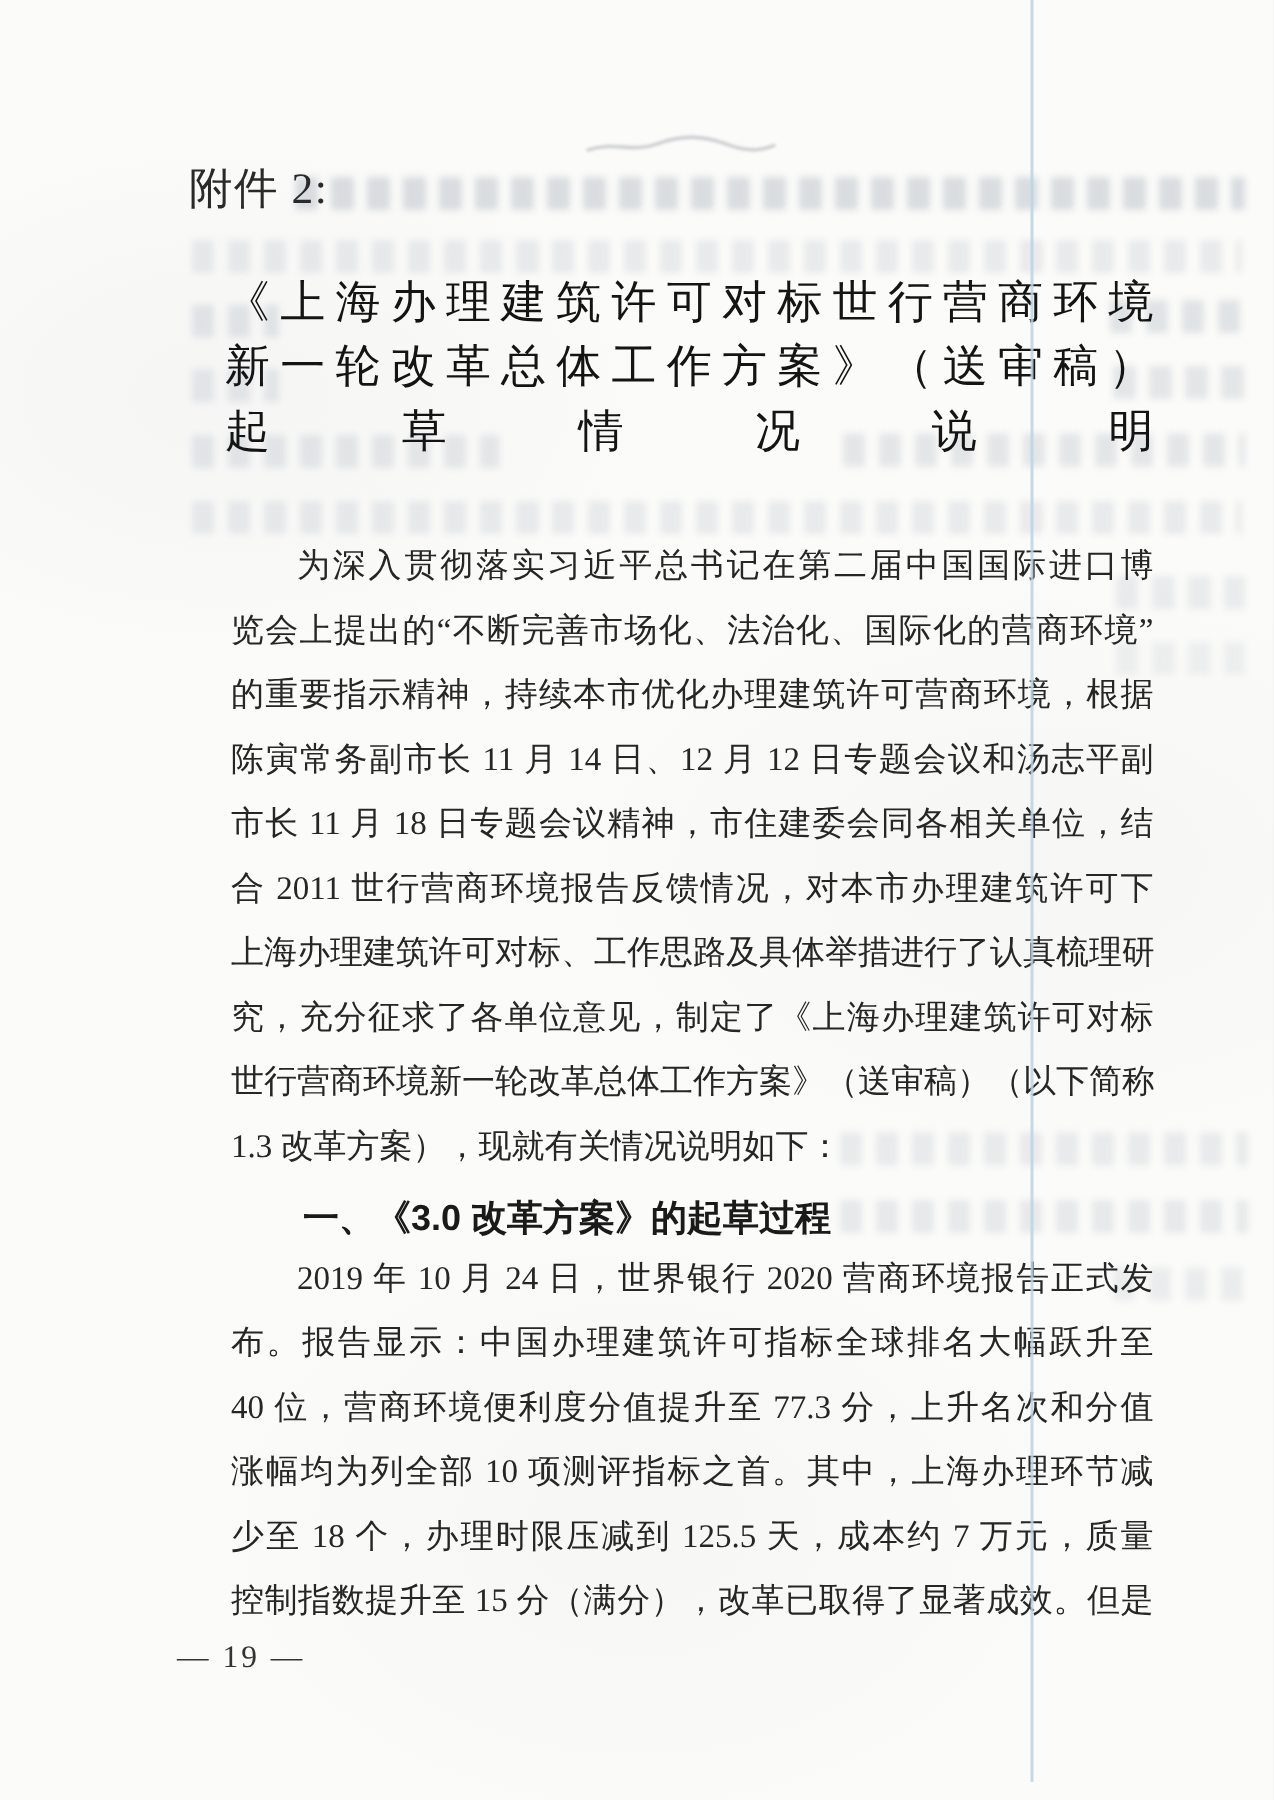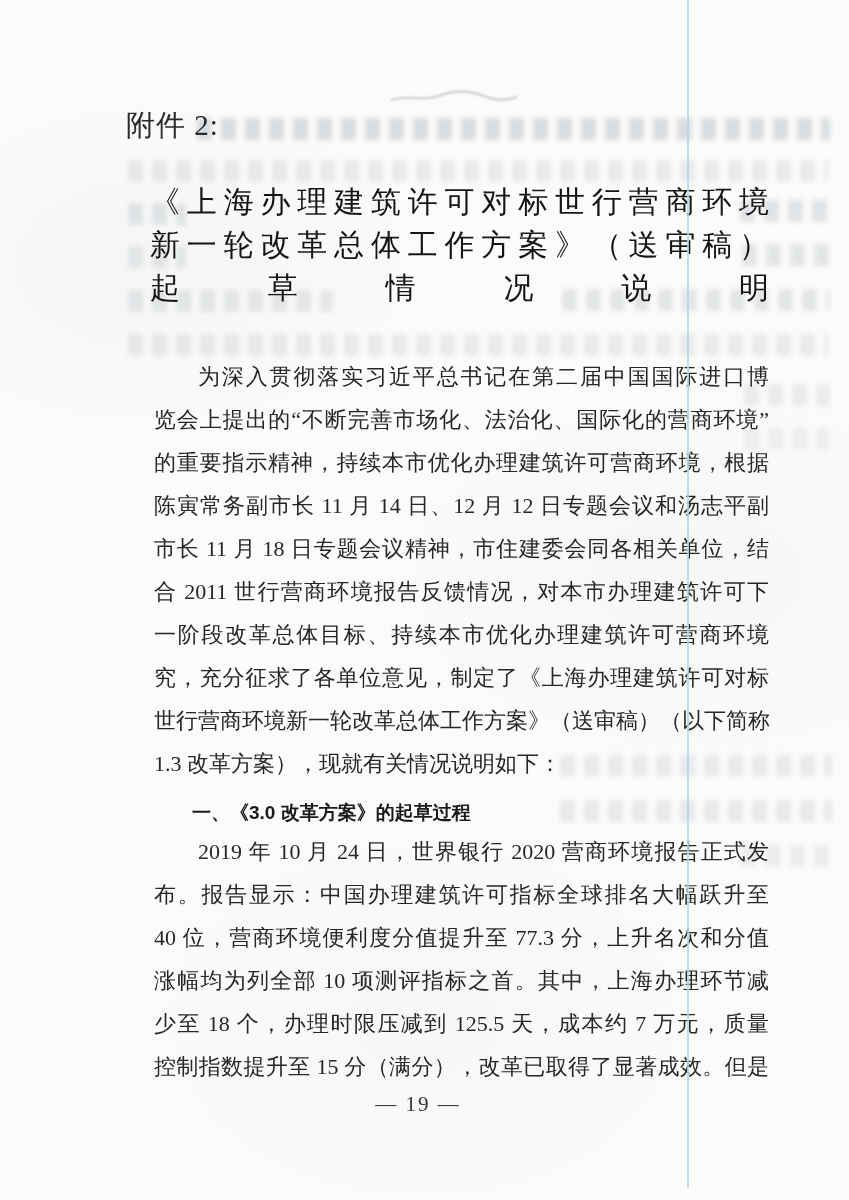--- a/index.html
+++ b/index.html
@@ -46,27 +46,27 @@
     line-height:43px;height:43px;white-space:nowrap;
     text-align:justify;text-align-last:justify;text-justify:inter-character;
     overflow:hidden;
   }
   .tline.indent{text-indent:2em;}
   .tline.short{text-align-last:left;}
   #para1{top:355px;}
   #heading1{
     top:791px;
     font-family:"Liberation Sans", sans-serif;
-    font-weight:700;color:#1a1a1a;font-size:19px;
+    font-weight:700;color:#1a1a1a;font-size:24px;
   }
   #heading1 .tline{text-align-last:left;}
   #para2{top:830px;}
   .page-number{
     position:absolute;left:118px;top:1092px;width:600px;
-    text-align:center;font-size:21px;color:#333;letter-spacing:2px;
+    text-align:left;font-size:21px;color:#333;letter-spacing:2px;
   }
   
   .bleed{
     position:absolute;height:22px;pointer-events:none;
     background:repeating-linear-gradient(90deg,
       rgba(128,140,158,0.55) 0px, rgba(128,140,158,0.55) 15px,
       rgba(128,140,158,0) 15px, rgba(128,140,158,0) 24px);
     filter:blur(2.5px);
   }
   .pencil-smudge{
@@ -106,21 +106,21 @@
       <div class="tline">起草情况说明</div>
     </div>
 
   <div class="body-block" id="para1">
       <div class="tline indent">为深入贯彻落实习近平总书记在第二届中国国际进口博</div>
       <div class="tline">览会上提出的“不断完善市场化、法治化、国际化的营商环境”</div>
       <div class="tline">的重要指示精神，持续本市优化办理建筑许可营商环境，根据</div>
       <div class="tline">陈寅常务副市长 11 月 14 日、12 月 12 日专题会议和汤志平副</div>
       <div class="tline">市长 11 月 18 日专题会议精神，市住建委会同各相关单位，结</div>
       <div class="tline">合 2011 世行营商环境报告反馈情况，对本市办理建筑许可下</div>
-      <div class="tline">一阶段改革总体目标、持续本市优化办理建筑许可营商环境</div>
+      <div class="tline">上海办理建筑许可对标、工作思路及具体举措进行了认真梳理研</div>
       <div class="tline">究，充分征求了各单位意见，制定了《上海办理建筑许可对标</div>
       <div class="tline">世行营商环境新一轮改革总体工作方案》（送审稿）（以下简称</div>
       <div class="tline short">1.3 改革方案），现就有关情况说明如下：</div>
     </div>
 
   <div class="body-block" id="heading1">
     <div class="tline indent">一、《3.0 改革方案》的起草过程</div>
   </div>
 
   <div class="body-block" id="para2">

